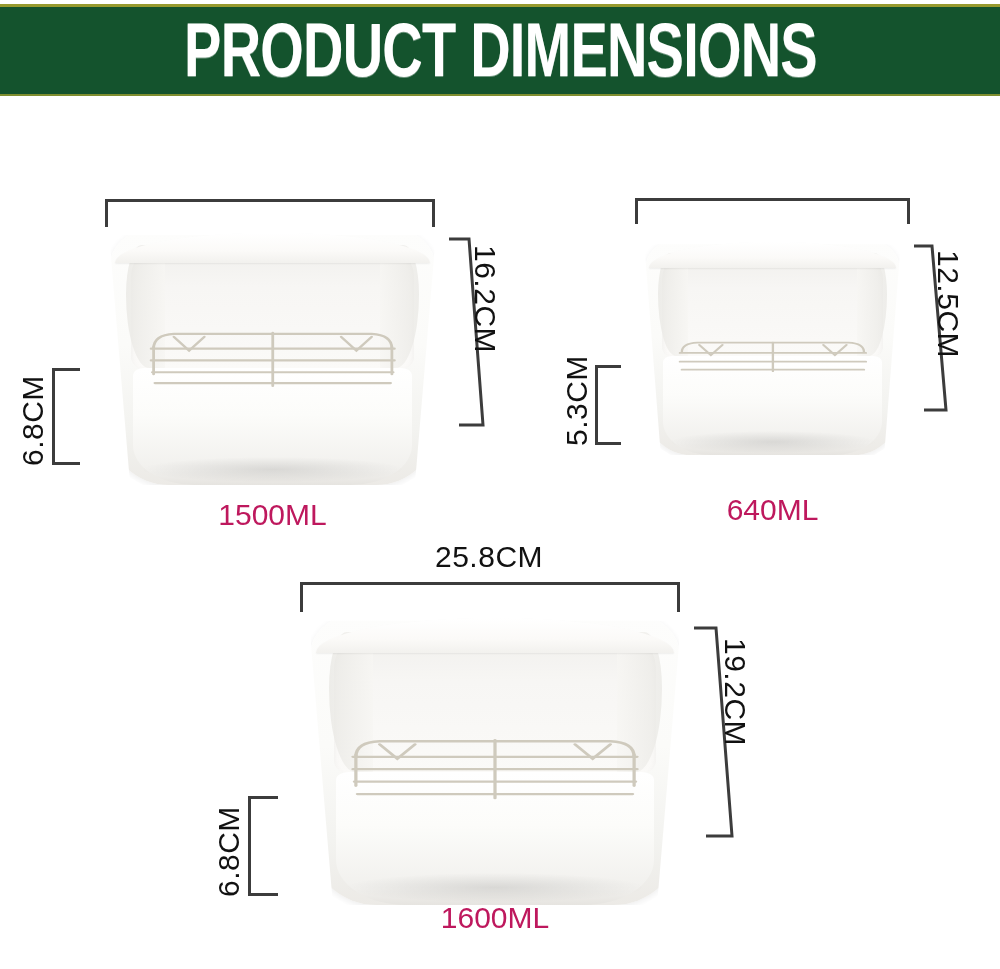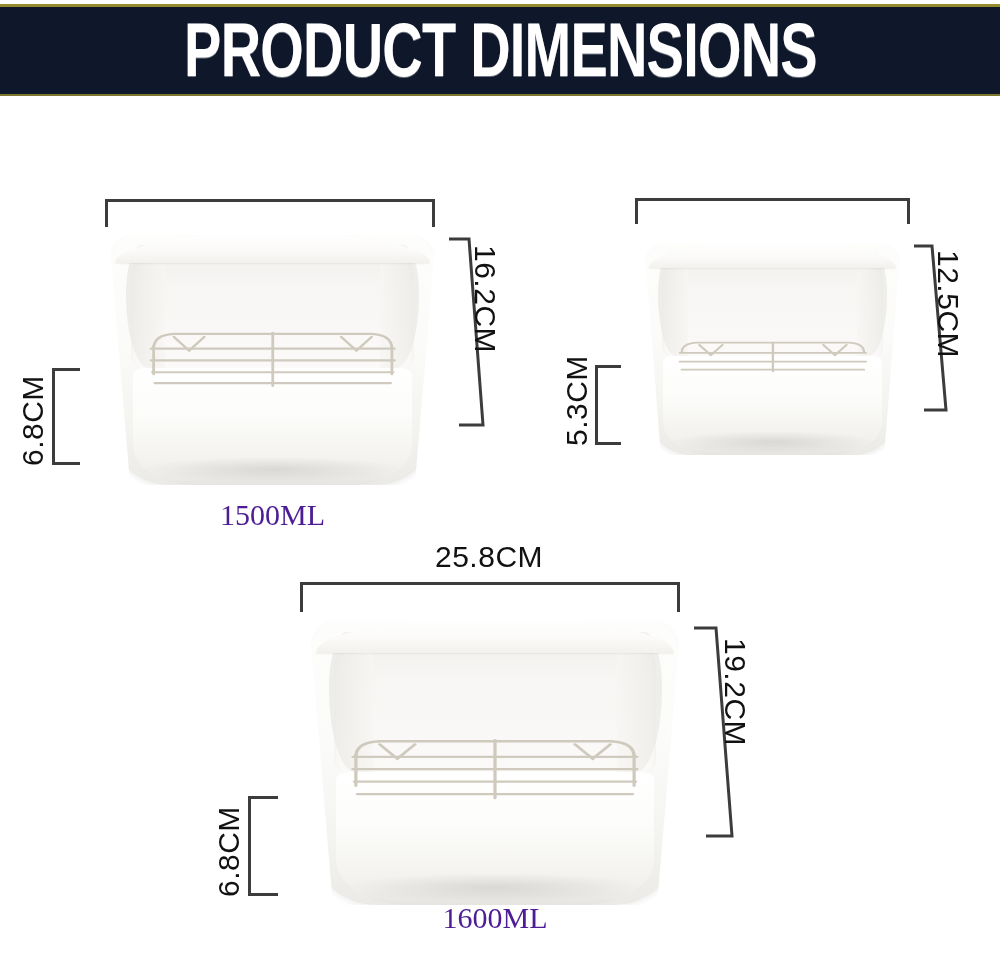--- a/index.html
+++ b/index.html
@@ -7,21 +7,21 @@
     width:1000px;height:969px;
     background:#ffffff;
     font-family:"Liberation Sans","DejaVu Sans",sans-serif;
     overflow:hidden;position:relative;
   }
   #page{position:relative;width:1000px;height:969px;background:#fff;}
 
   
   .header-band{
     position:absolute;left:0;top:4px;width:1000px;height:92px;
-    background:#0f172a;
+    background:#14532d;
     display:flex;align-items:center;justify-content:center;
     overflow:hidden;
   }
   .header-band::before{
     content:"";position:absolute;left:0;top:0;width:100%;height:3px;
     background:#c3b22f;opacity:.75;
   }
   .header-band::after{
     content:"";position:absolute;left:0;bottom:0;width:100%;height:2px;
     background:#c6b530;opacity:.6;
@@ -119,22 +119,22 @@
   .dim-label{
     position:absolute;color:#111111;
     font-family:"Liberation Sans","DejaVu Sans",sans-serif;
     font-size:30px;line-height:30px;white-space:nowrap;
     letter-spacing:.5px;
   }
   .dim-label.rot-ccw{transform:rotate(-90deg);transform-origin:left top;}
   .dim-label.rot-cw{transform:rotate(90deg);transform-origin:left top;}
 
   .vol-label{
-    position:absolute;color:#4c1d95;
-    font-family:Liberation Serif, serif;
+    position:absolute;color:#be185d;
+    font-family:Liberation Sans, sans-serif;
     font-size:30px;line-height:30px;white-space:nowrap;
     text-align:center;
   }
 </style>
 </head>
 <body>
 
 <div id="page">
 
   <div class="header-band">
@@ -236,20 +236,21 @@
     </div>
     <div class="dim-label rot-cw" style="left:443px;top:110px;">12.5CM</div>
 
     <div class="brk brk-left" style="left:75px;top:225px;width:26px;height:80px;">
       <div class="ln bar"></div>
       <div class="ln tick-t"></div>
       <div class="ln tick-b"></div>
     </div>
     <div class="dim-label rot-ccw" style="left:42px;top:306px;">5.3CM</div>
 
+    <div class="vol-label" style="left:125px;top:355px;width:255px;">640ML</div>
   </div>
 
   <div class="product" style="left:180px;top:530px;width:660px;height:439px;">
 
     <div class="dim-label" style="left:255px;top:12px;">25.8CM</div>
     <div class="brk brk-top" style="left:120px;top:52px;width:380px;height:30px;">
       <div class="ln bar"></div>
       <div class="ln tick-l"></div>
       <div class="ln tick-r"></div>
     </div>

